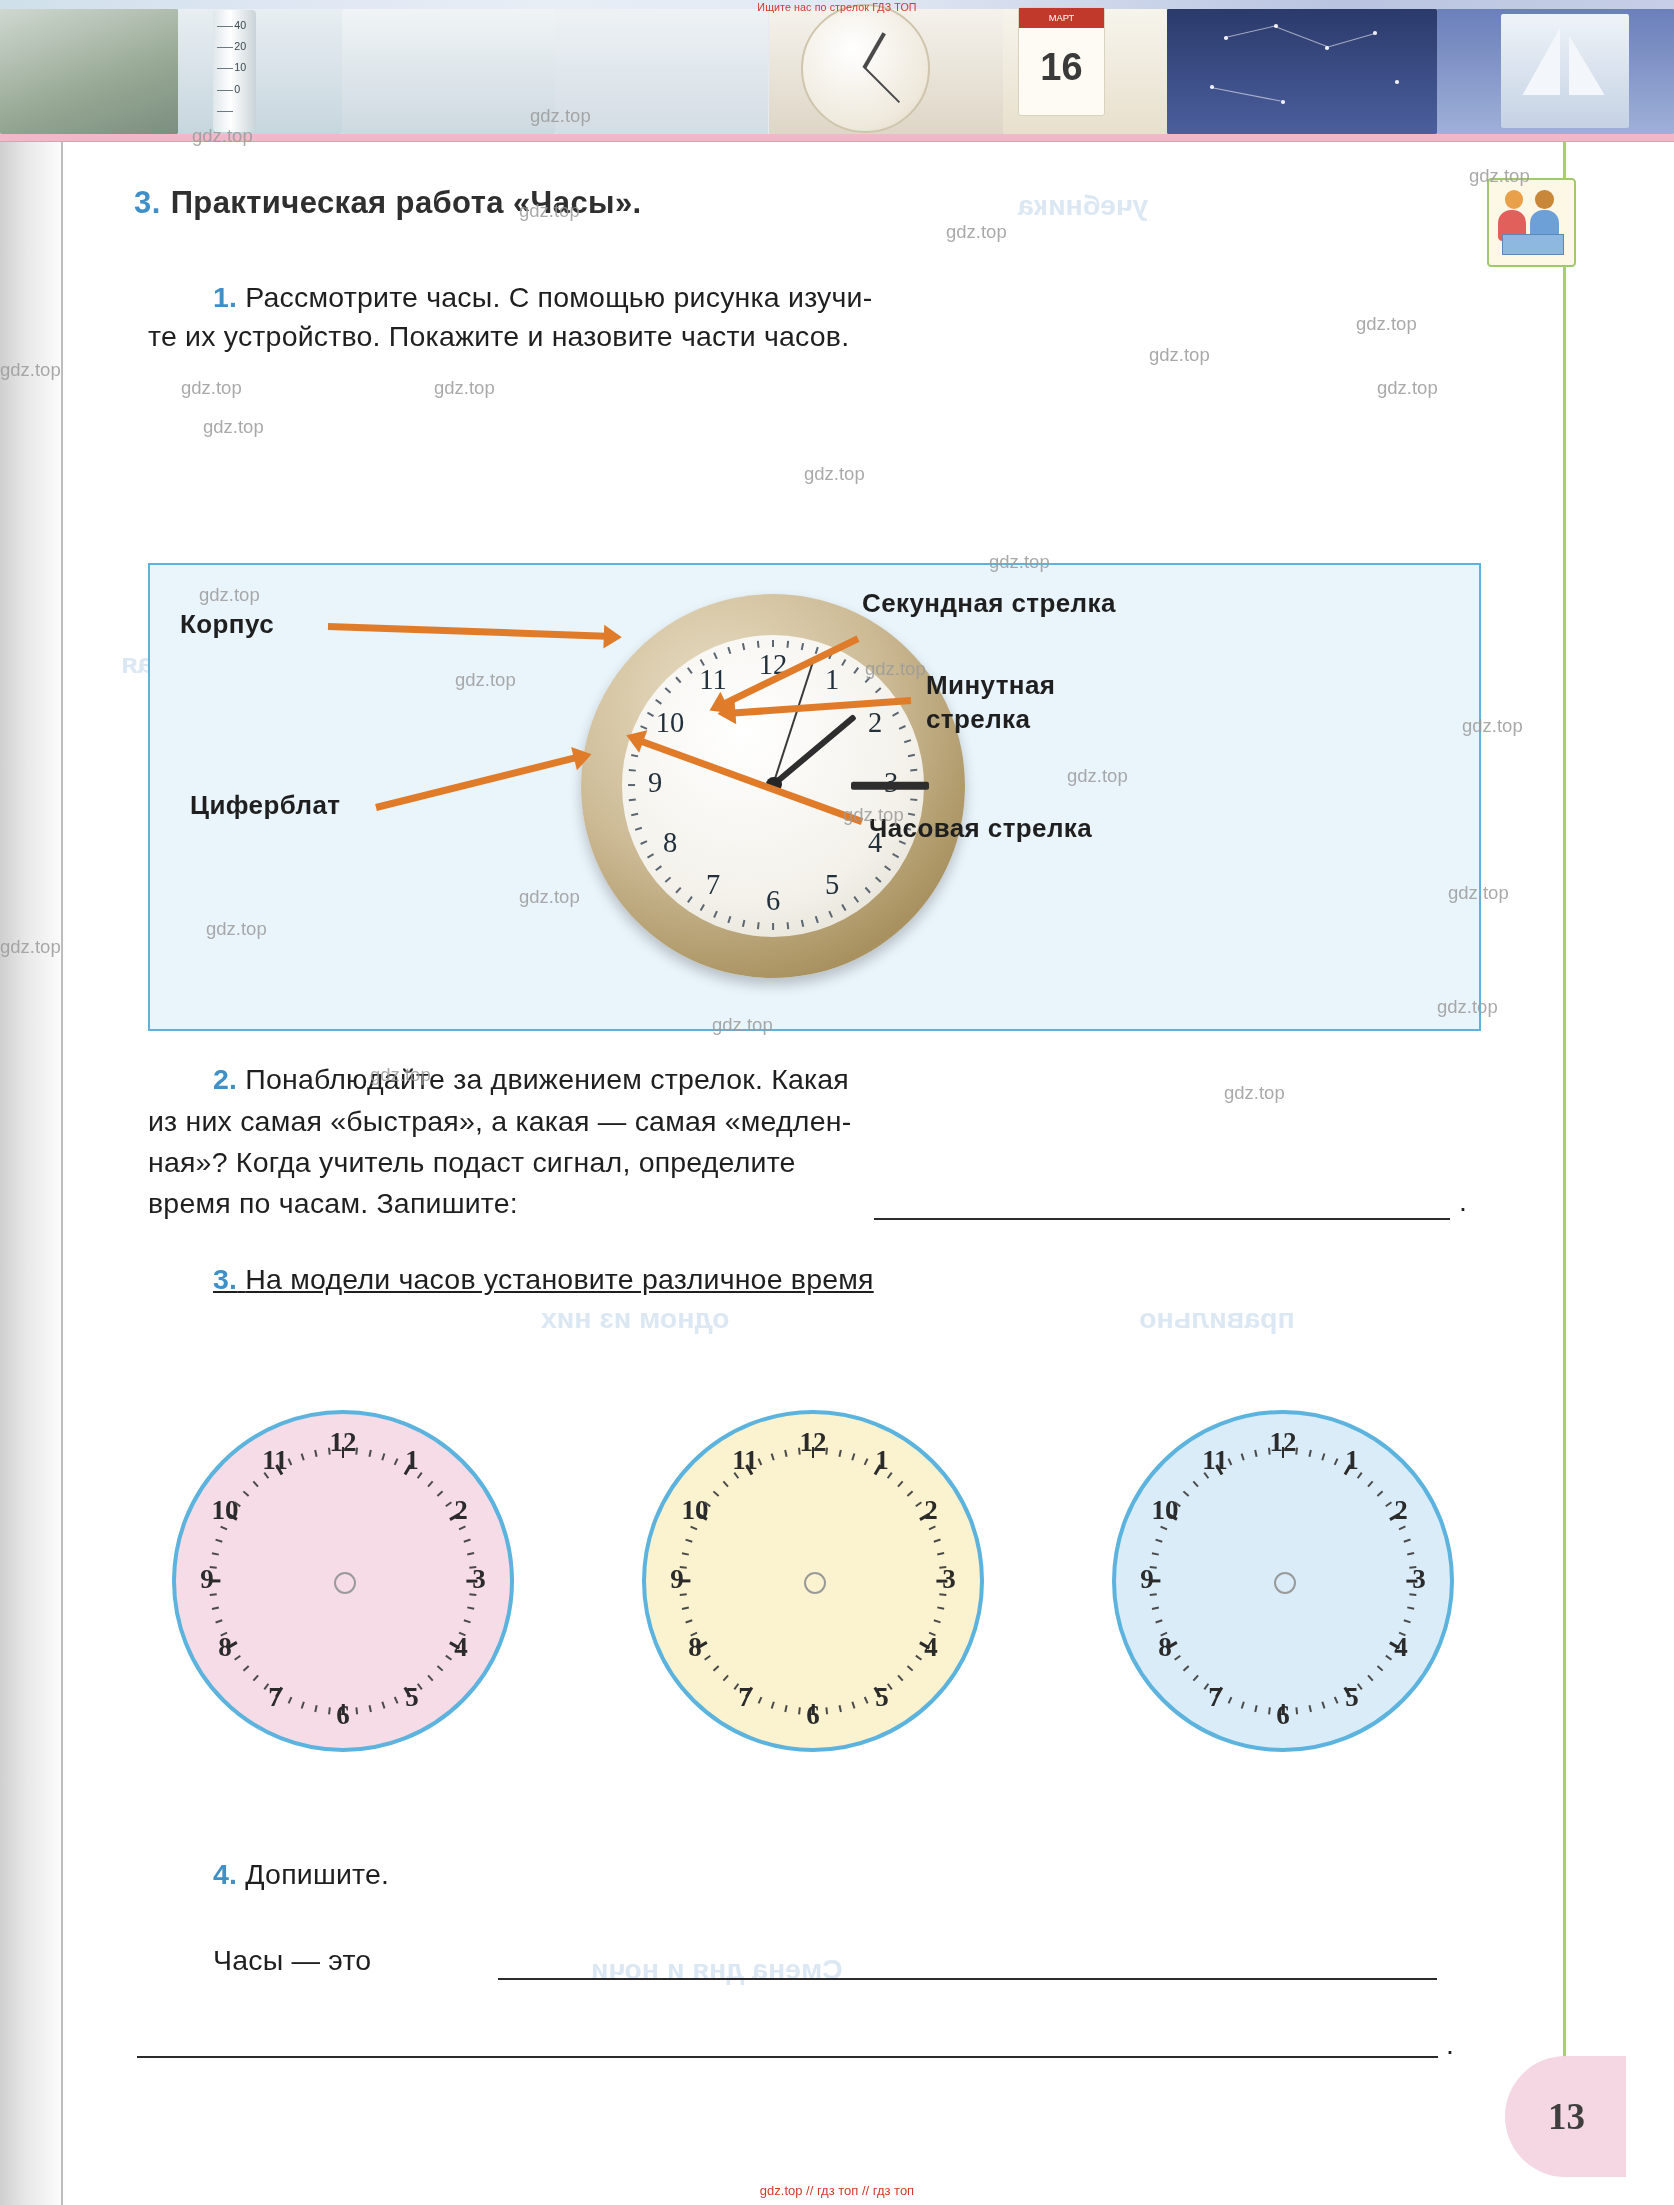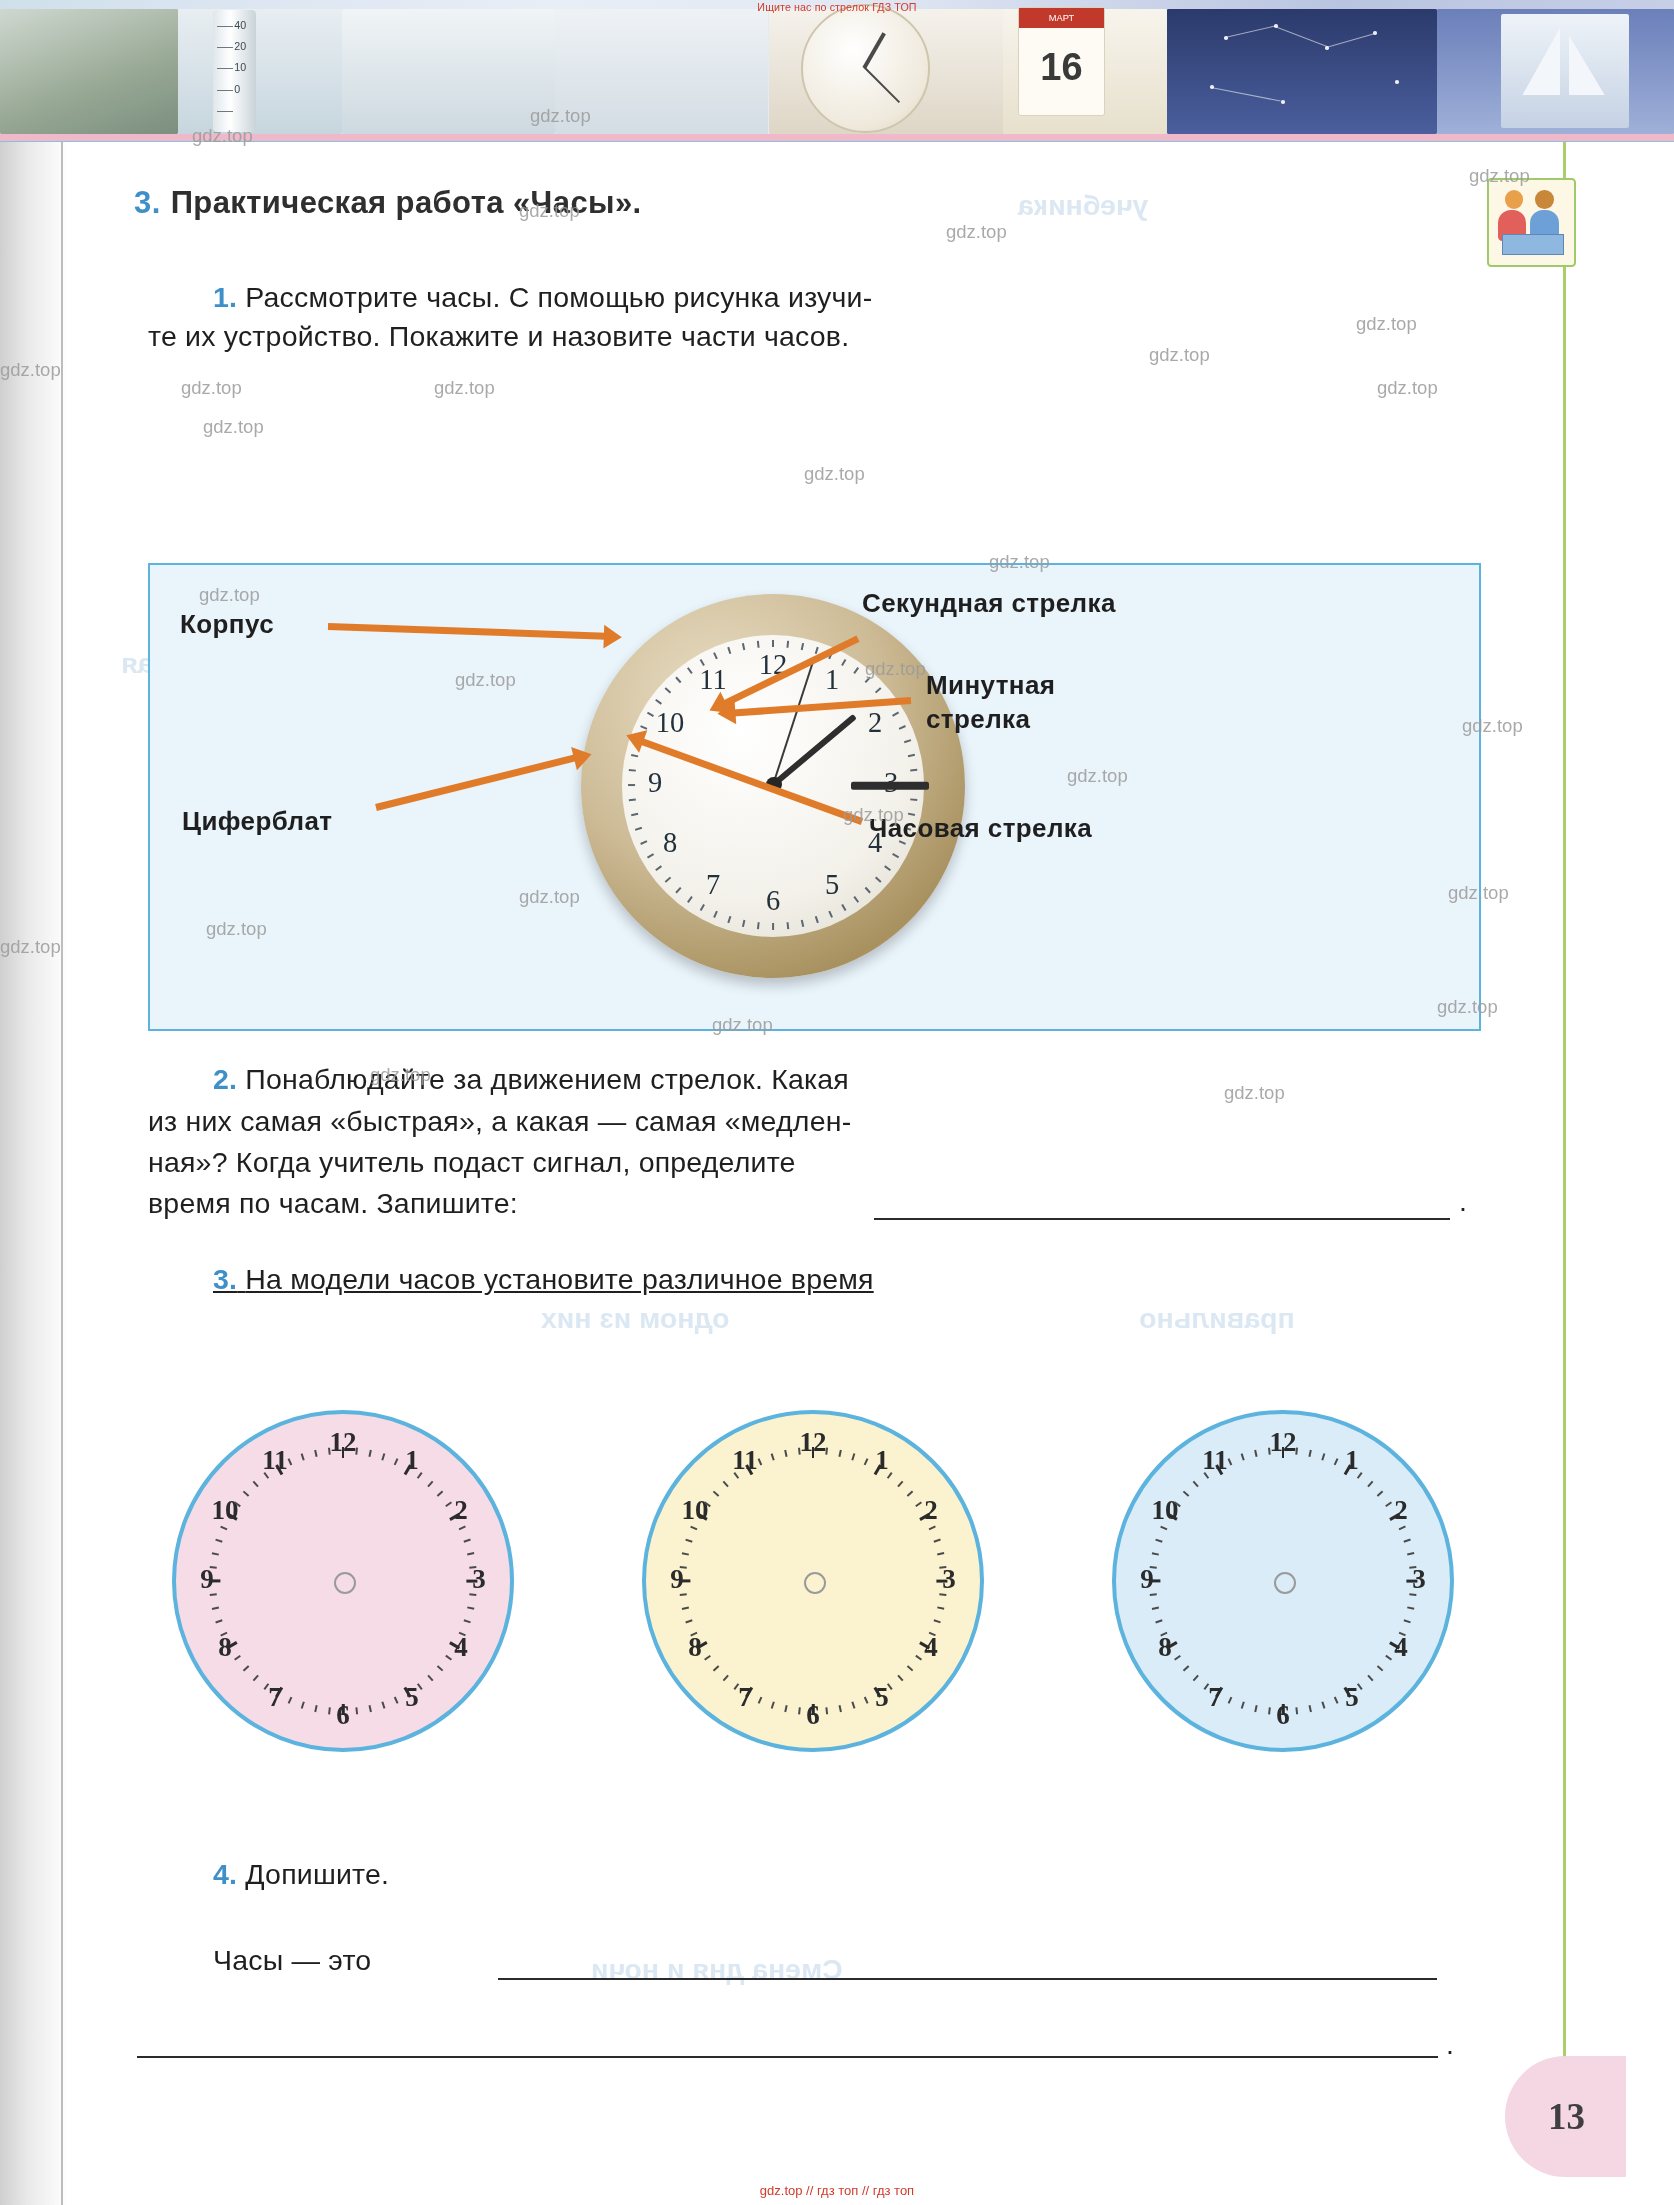--- a/index.html
+++ b/index.html
@@ -555,21 +555,21 @@
           <div class="cf-hand-m"></div>
           <div class="cf-hand-s"></div>
           <div class="cf-cap"></div>
         </div>
       </div>
     </div>
 
     <div class="lbl" style="left:30px; top:44px;">Корпус</div>
     <div class="arrow" style="left:178px; top:58px; width:278px; transform: rotate(2deg);"></div>
 
-    <div class="lbl" style="left:32px; top:225px;margin-top:16px;">Циферблат</div>
+    <div class="lbl" style="left:40px; top:225px;">Циферблат</div>
     <div class="arrow" style="left:226px; top:239px; width:206px; transform: rotate(-14deg);"></div>
 
     <div class="lbl" style="left:712px; top:23px;">Секундная  стрелка</div>
     <div class="arrow" style="left:708px; top:70px; width:149px; transform: rotate(154deg);"></div>
 
     <div class="lbl" style="left:776px; top:105px;">Минутная</div>
     <div class="lbl" style="left:776px; top:139px;">стрелка</div>
     <div class="arrow" style="left:761px; top:132px; width:178px; transform: rotate(176deg);"></div>
 
     <div class="lbl" style="left:719px; top:248px;">Часовая  стрелка</div>

